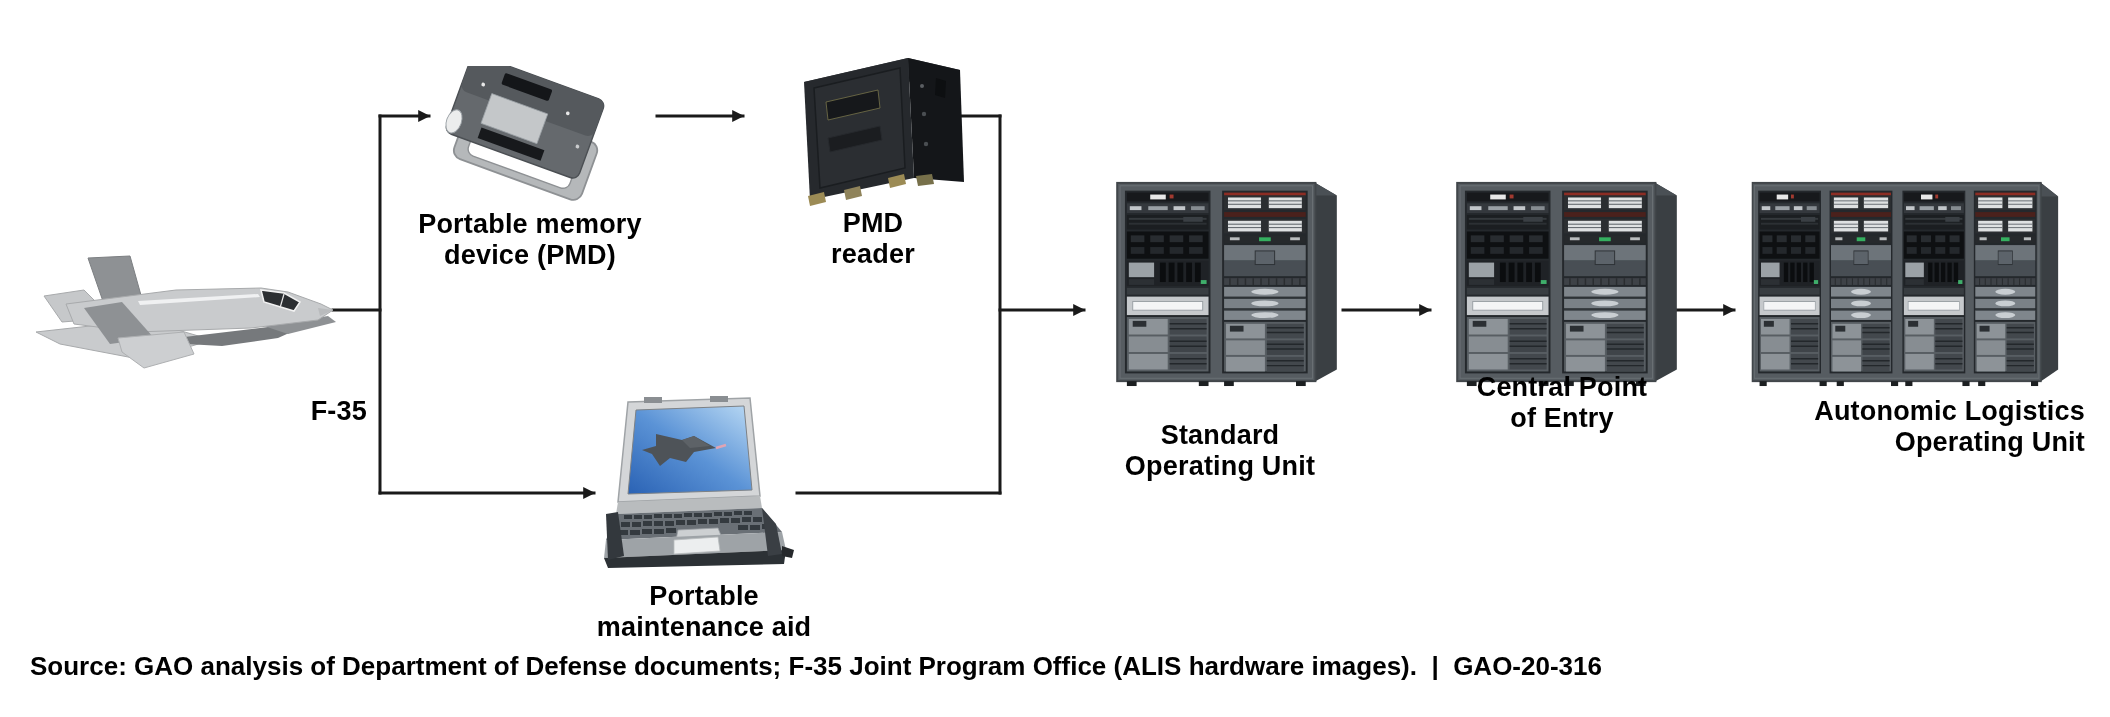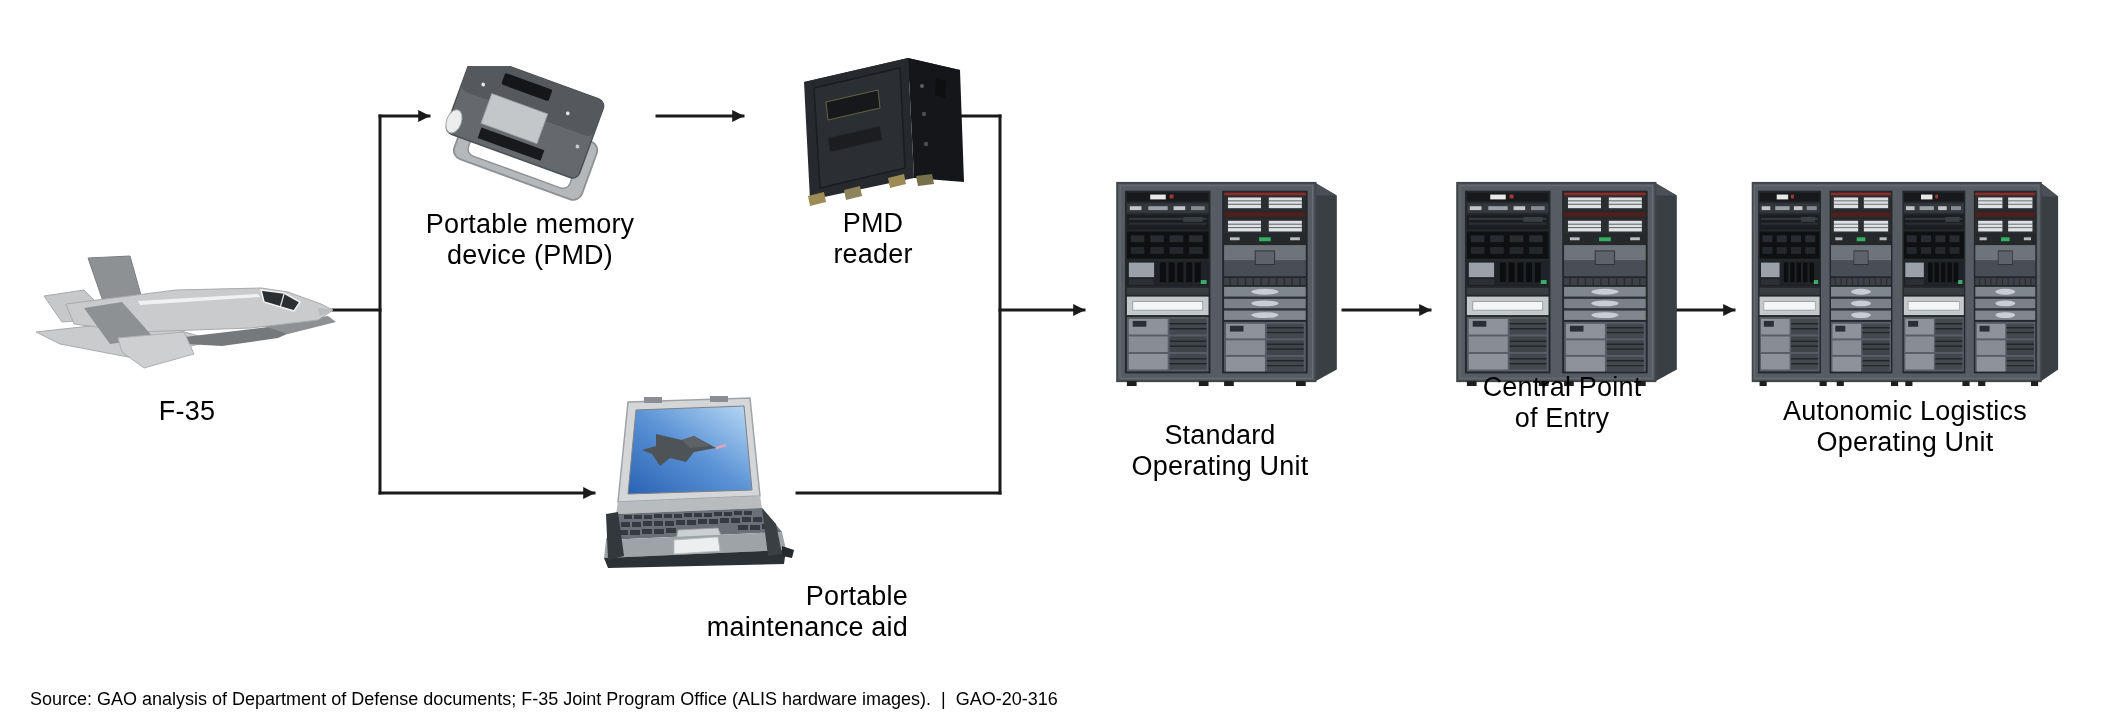--- a/index.html
+++ b/index.html
@@ -2,37 +2,38 @@
 <html><head>
 <meta charset="utf-8">
 <style>
   html,body{margin:0;padding:0;background:#ffffff;}
   body{font-family:"Liberation Sans","DejaVu Sans",sans-serif;}
   .canvas{position:relative;width:2110px;height:717px;background:#fff;overflow:hidden;}
   .overlay{position:absolute;left:0;top:0;width:2110px;height:717px;}
   .node{position:absolute;}
   .node-label{
     position:absolute;
-    font-weight:normal;
+    font-weight:bold;
     font-size:27px;
     line-height:31px;
     color:#000;
     text-align:center;
     white-space:pre-line;
     width:360px;
     letter-spacing:0.2px;
   }
   .source-line{
     position:absolute;
     left:30px;
-    top:686px;
-    font-size:18px;
+    top:653px;
+    font-size:26px;
     line-height:26px;
     color:#000;
     white-space:pre;
+    font-weight:bold;
   }
   svg{display:block;}
 </style>
 </head>
 <body>
 
 <div class="canvas">
 
   <svg width="0" height="0" style="position:absolute" aria-hidden="true">
     <defs>
@@ -312,29 +313,29 @@
       <use href="#rack2"></use>
     </svg>
   </div>
 
   <div class="node" style="left:1751px;top:179px;">
     <svg width="310" height="208" viewBox="0 0 434 214" preserveAspectRatio="none">
       <use href="#rack4"></use>
     </svg>
   </div>
 
-  <div class="node-label" style="left:7px;top:396px;">F-35</div>
+  <div class="node-label" style="left:7px;top:396px;text-align:right;">F-35</div>
   <div class="node-label" style="left:350px;top:209px;">Portable memory
 device (PMD)</div>
   <div class="node-label" style="left:693px;top:208px;">PMD
 reader</div>
-  <div class="node-label" style="left:548px;top:581px;text-align:right;">Portable
+  <div class="node-label" style="left:524px;top:581px;">Portable
 maintenance aid</div>
   <div class="node-label" style="left:1040px;top:396px;margin-top:24px;">Standard
 Operating Unit</div>
   <div class="node-label" style="left:1382px;top:372px;">Central Point
 of Entry</div>
-  <div class="node-label" style="left:1725px;top:396px;">Autonomic Logistics
+  <div class="node-label" style="left:1725px;top:396px;text-align:right;">Autonomic Logistics
 Operating Unit</div>
 
   <div class="source-line">Source: GAO analysis of Department of Defense documents; F-35 Joint Program Office (ALIS hardware images).  |  GAO-20-316</div>
 
 </div>
 
 </body></html>

